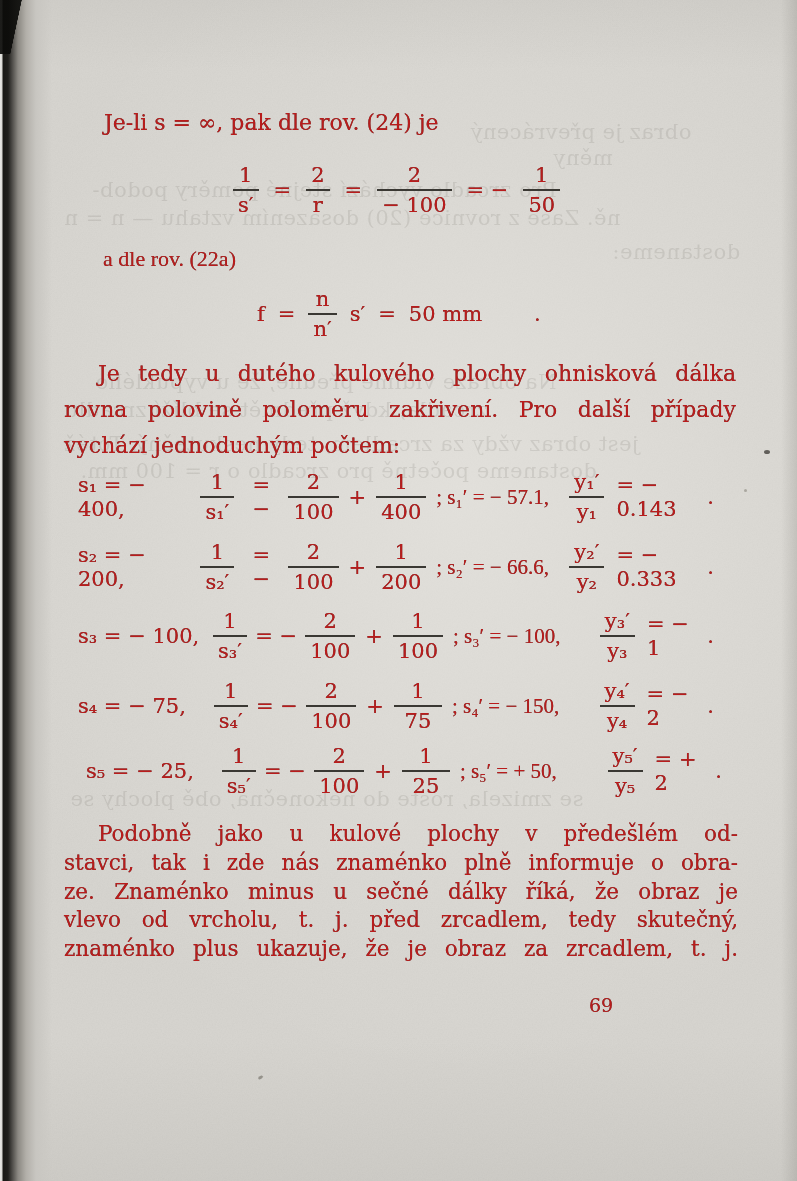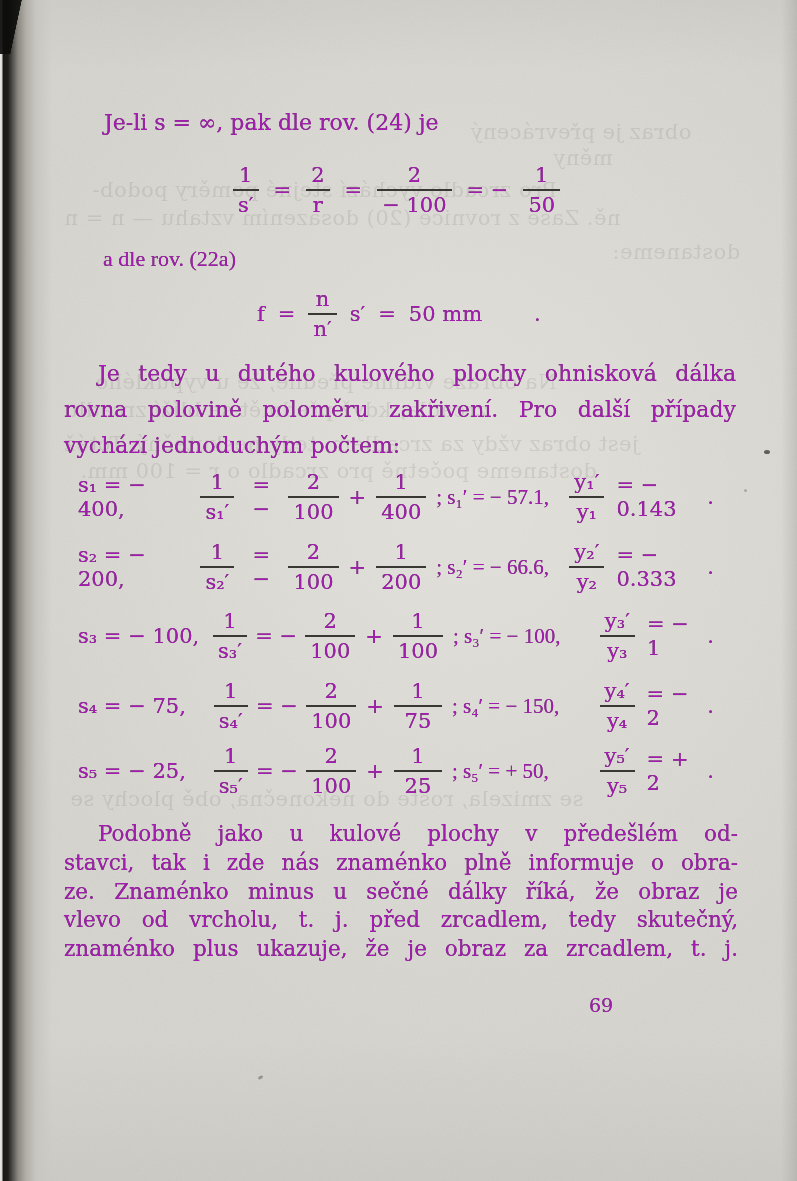--- a/index.html
+++ b/index.html
@@ -67,21 +67,21 @@
   .g1{left:553px;top:146px;}
   .g2{left:92px;top:178px;}
   .g3{left:64px;top:206px;}
   .g4{left:612px;top:240px;}
   .g5{left:95px;top:370px;}
   .g6{left:64px;top:398px;}
   .g7{left:64px;top:432px;}
   .g8{left:80px;top:459px;}
   .g9{left:70px;top:787px;}
   
-  .printed{position:absolute;color:#a21caf;text-shadow:0 0 .45px rgba(53,51,47,.85);}
+  .printed{position:absolute;color:#b91c1c;text-shadow:0 0 .45px rgba(53,51,47,.85);}
   .intro{left:104px;top:110px;font-size:22px;}
   .adle{left:103px;top:246px;font-size:22px;font-family:Liberation Serif, serif;}
   .eqline{display:flex;align-items:center;font-size:21px;}
   .eq24{left:233px;top:163px;gap:15px;}
   .eq22a{left:257px;top:287px;gap:13px;}
   .frac{display:inline-flex;flex-direction:column;align-items:stretch;text-align:center;line-height:1.15;}
   .frac .num{display:block;border-bottom:2px solid #3a3833;padding:0 5px 2px 5px;}
   .frac .den{display:block;padding:2px 5px 0 5px;}
   .para{font-size:22px;}
   .para1{left:64px;top:356px;width:672px;line-height:36px;}
@@ -93,21 +93,21 @@
   .eqrow .op1{width:50px;text-align:center;}
   .eqrow .plus{margin:0 2px;}
   .eqrow .fr3 .num,.eqrow .fr3 .den{min-width:38px;}
   .eqrow .mid2{width:164px;padding-left:2px;font-family:Liberation Serif, serif;}
   .eqrow .mid3{padding-left:4px;}
   .eqrow .dot{margin-left:auto;}
   .r1{top:468px;}
   .r2{top:538px;}
   .r3{top:607px;}
   .r4{top:677px;}
-  .r5{top:742px;}
+  .r5{top:742px;margin-left:8px;}
   .eq22a .spacer{width:26px;}
   .pagenum{left:589px;top:994px;font-size:19px;}
 </style>
 </head>
 <body>
 
 <div class="page">
 
   <svg class="grain" xmlns="http://www.w3.org/2000/svg">
     <filter id="grainF">

